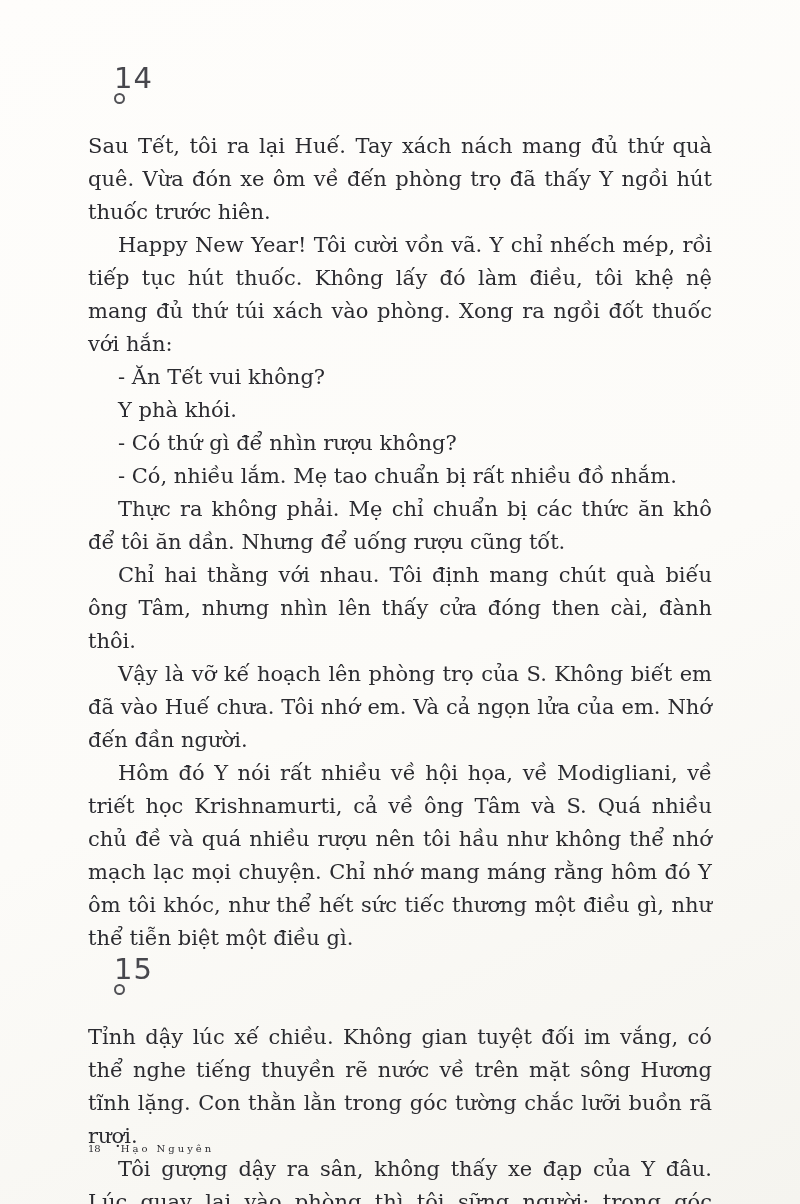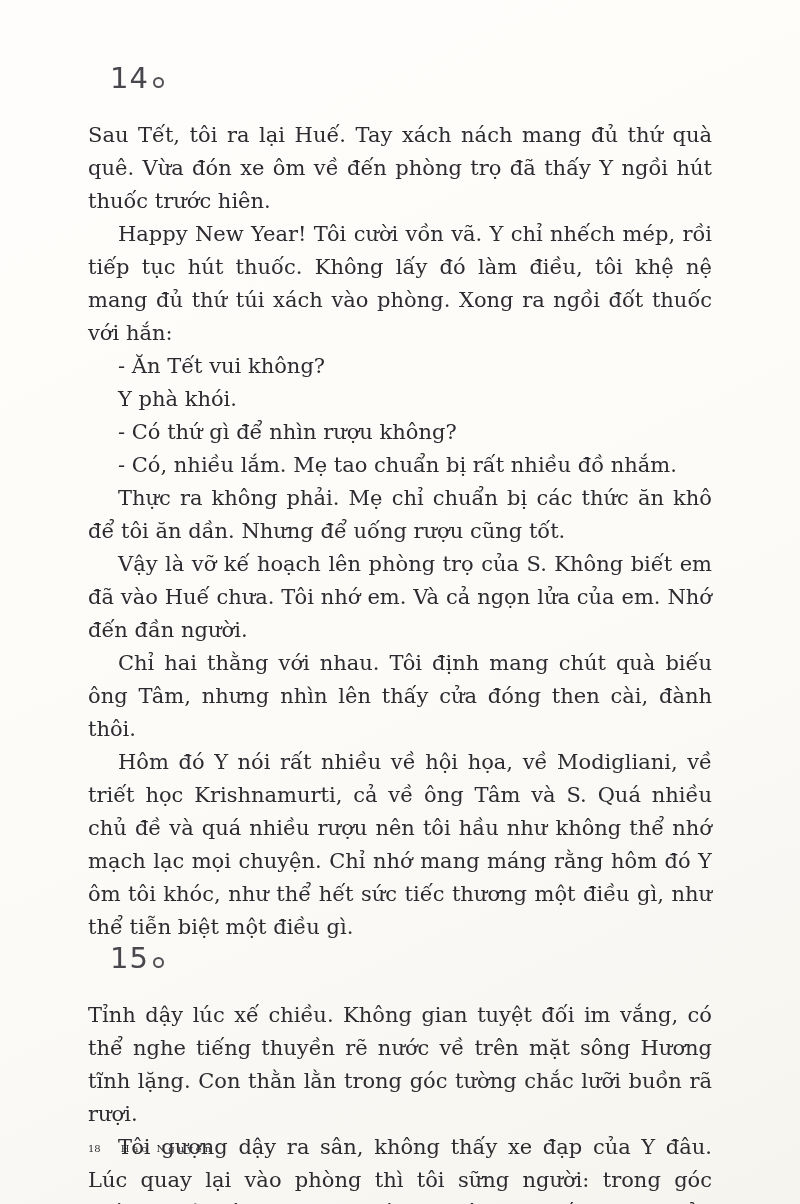--- a/index.html
+++ b/index.html
@@ -25,20 +25,21 @@
   .section-heading {
     display: flex;
     align-items: baseline;
     font-family: "DejaVu Sans", "Liberation Sans", sans-serif;
     font-weight: 400;
     font-size: 29px;
     line-height: 1;
     letter-spacing: 1px;
     color: #47474d;
     margin: 0 0 26px 22px;
+    flex-direction: column;
   }
   .section-heading .heading-dot {
     display: inline-block;
     width: 7px;
     height: 7px;
     border: 2px solid #515156;
     border-radius: 50%;
     margin-left: 4px;
   }
   .section + .section {
@@ -78,22 +79,22 @@
         <span>14</span>
         <span class="heading-dot"></span>
       </h2>
     <p class="noindent">Sau Tết, tôi ra lại Huế. Tay xách nách mang đủ thứ quà quê. Vừa đón xe ôm về đến phòng trọ đã thấy Y ngồi hút thuốc trước hiên.</p>
     <p>Happy New Year! Tôi cười vồn vã. Y chỉ nhếch mép, rồi tiếp tục hút thuốc. Không lấy đó làm điều, tôi khệ nệ mang đủ thứ túi xách vào phòng. Xong ra ngồi đốt thuốc với hắn:</p>
     <p>- Ăn Tết vui không?</p>
     <p>Y phà khói.</p>
     <p>- Có thứ gì để nhìn rượu không?</p>
     <p>- Có, nhiều lắm. Mẹ tao chuẩn bị rất nhiều đồ nhắm.</p>
     <p>Thực ra không phải. Mẹ chỉ chuẩn bị các thức ăn khô để tôi ăn dần. Nhưng để uống rượu cũng tốt.</p>
+    <p>Chỉ hai thằng với nhau. Tôi định mang chút quà biếu ông Tâm, nhưng nhìn lên thấy cửa đóng then cài, đành thôi.</p>
     <p>Vậy là vỡ kế hoạch lên phòng trọ của S. Không biết em đã vào Huế chưa. Tôi nhớ em. Và cả ngọn lửa của em. Nhớ đến đần người.</p>
-    <p>Chỉ hai thằng với nhau. Tôi định mang chút quà biếu ông Tâm, nhưng nhìn lên thấy cửa đóng then cài, đành thôi.</p>
     <p>Hôm đó Y nói rất nhiều về hội họa, về Modigliani, về triết học Krishnamurti, cả về ông Tâm và S. Quá nhiều chủ đề và quá nhiều rượu nên tôi hầu như không thể nhớ mạch lạc mọi chuyện. Chỉ nhớ mang máng rằng hôm đó Y ôm tôi khóc, như thể hết sức tiếc thương một điều gì, như thể tiễn biệt một điều gì.</p>
   </section>
 
   <section class="section bodytext">
     <h2 class="section-heading">
         <span>15</span>
         <span class="heading-dot"></span>
       </h2>
     <p class="noindent">Tỉnh dậy lúc xế chiều. Không gian tuyệt đối im vắng, có thể nghe tiếng thuyền rẽ nước về trên mặt sông Hương tĩnh lặng. Con thằn lằn trong góc tường chắc lưỡi buồn rã rượi.</p>
     <p>Tôi gượng dậy ra sân, không thấy xe đạp của Y đâu. Lúc quay lại vào phòng thì tôi sững người: trong góc phòng, một cây cọc nhọn đóng xuyên qua đống tranh của Y, như những tội đồ bị tử hình.</p>

